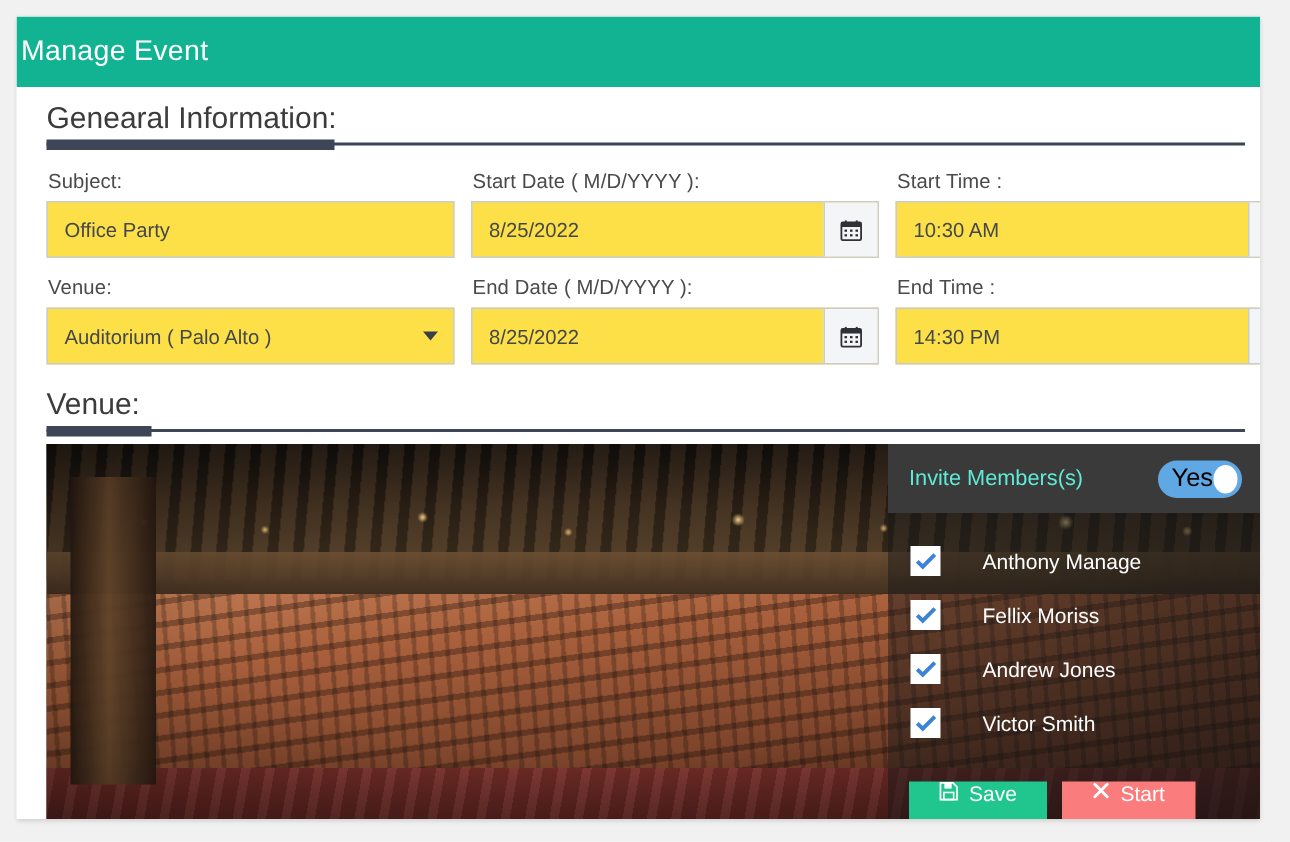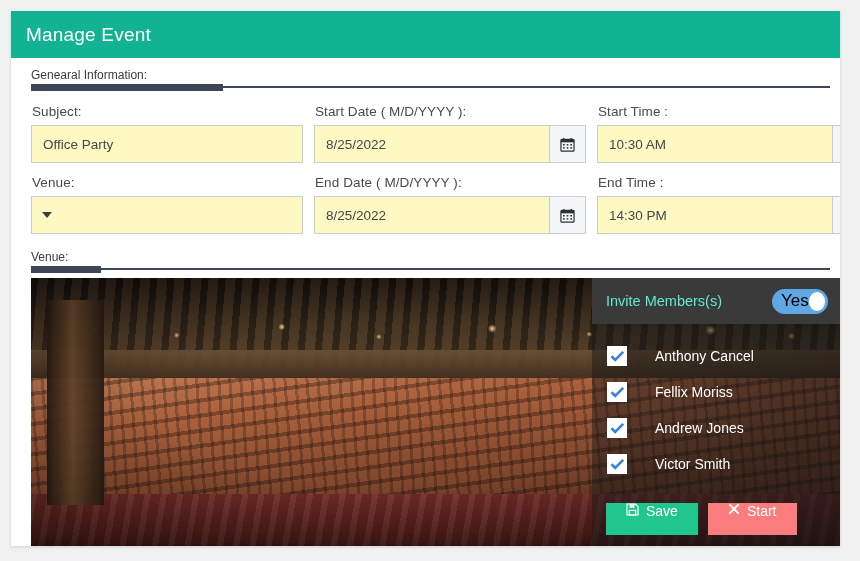--- a/index.html
+++ b/index.html
@@ -22,39 +22,39 @@
     background: #ffffff;
     box-shadow: 0 1px 3px rgba(0,0,0,0.14);
     overflow: hidden;
   }
   
   .card-header {
     height: 47px;
     background: #12b393;
     display: flex;
     align-items: center;
-    padding-left: 15px;
+    padding-left: 3px;
   }
   .card-title {
     color: #ffffff;
     font-size: 19px;
     letter-spacing: .2px;
   }
   
   .card-body {
     position: relative;
     padding: 0 10px;
   }
   .section-head {
     position: relative;
     padding: 10px 0 0 0;
     margin: 0 0 0 0;
   }
   .section-title {
-    font-size: 12px;
+    font-size: 20px;
     color: #3c3c3c;
     padding-left: 10px;
     padding-bottom: 4px;
     display: block;
   }
   .section-rule {
     position: relative;
     height: 3px;
     background: #3c4656;
     margin-left: 10px;
@@ -83,21 +83,21 @@
     display: block;
     font-size: 13.5px;
     color: #4a4a4a;
     margin: 6px 0 6px 1px;
     letter-spacing: .1px;
   }
   .control {
     display: flex;
     height: 38px;
     border: 1px solid #c9cdd2;
-    background: #fef9c3;
+    background: #fde047;
     align-items: stretch;
   }
   .control .value {
     flex: 1 1 auto;
     display: flex;
     align-items: center;
     padding-left: 11px;
     font-size: 13.5px;
     color: #44484d;
     overflow: hidden;
@@ -323,20 +323,21 @@
             <span class="value" placeholder="hh:mm">10:30 AM</span>
             <span class="addon">
               
             </span>
           </div>
         </div>
 
         <div class="field">
           <label class="field-label">Venue:</label>
           <div class="control">
+            <span class="value">Auditorium ( Palo Alto )</span>
             <span class="caret">
                 <i></i>
               </span>
           </div>
         </div>
 
         <div class="field">
           <label class="field-label">End Date ( M/D/YYYY ):</label>
           <div class="control">
             <span class="value" placeholder="M/D/YYYY">8/25/2022</span>
@@ -397,21 +398,21 @@
             </div>
           </div>
 
           <div class="member-list">
             <div class="member-row">
               <span class="cbox">
                 <svg width="15" height="12" viewBox="0 0 15 12" aria-hidden="true">
                   <polyline points="1.5,6.2 5.2,9.8 13.2,1.8" fill="none" stroke="#3b82d8" stroke-width="2.6"></polyline>
                 </svg>
               </span>
-              <span class="member-name">Anthony Cancel</span>
+              <span class="member-name">Anthony Manage</span>
             </div>
             <div class="member-row">
               <span class="cbox">
                 <svg width="15" height="12" viewBox="0 0 15 12" aria-hidden="true">
                   <polyline points="1.5,6.2 5.2,9.8 13.2,1.8" fill="none" stroke="#3b82d8" stroke-width="2.6"></polyline>
                 </svg>
               </span>
               <span class="member-name">Fellix Moriss</span>
             </div>
             <div class="member-row">

